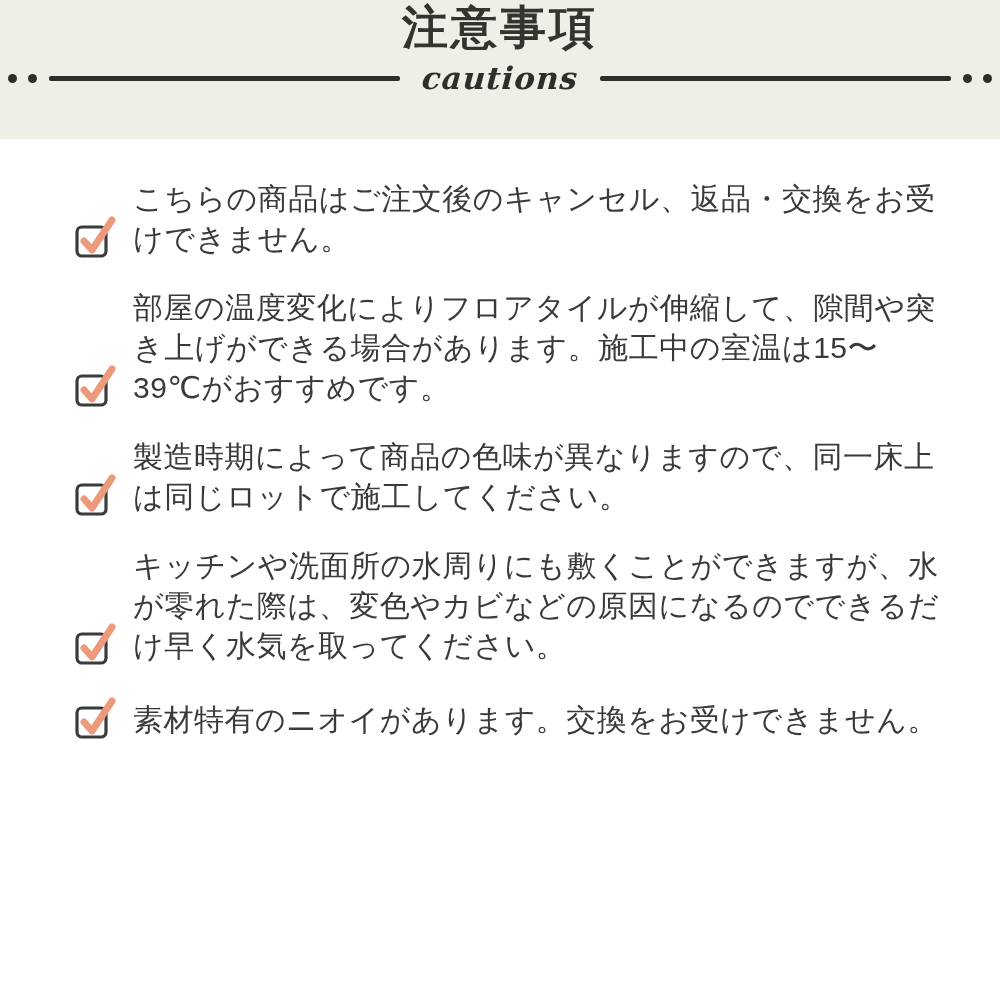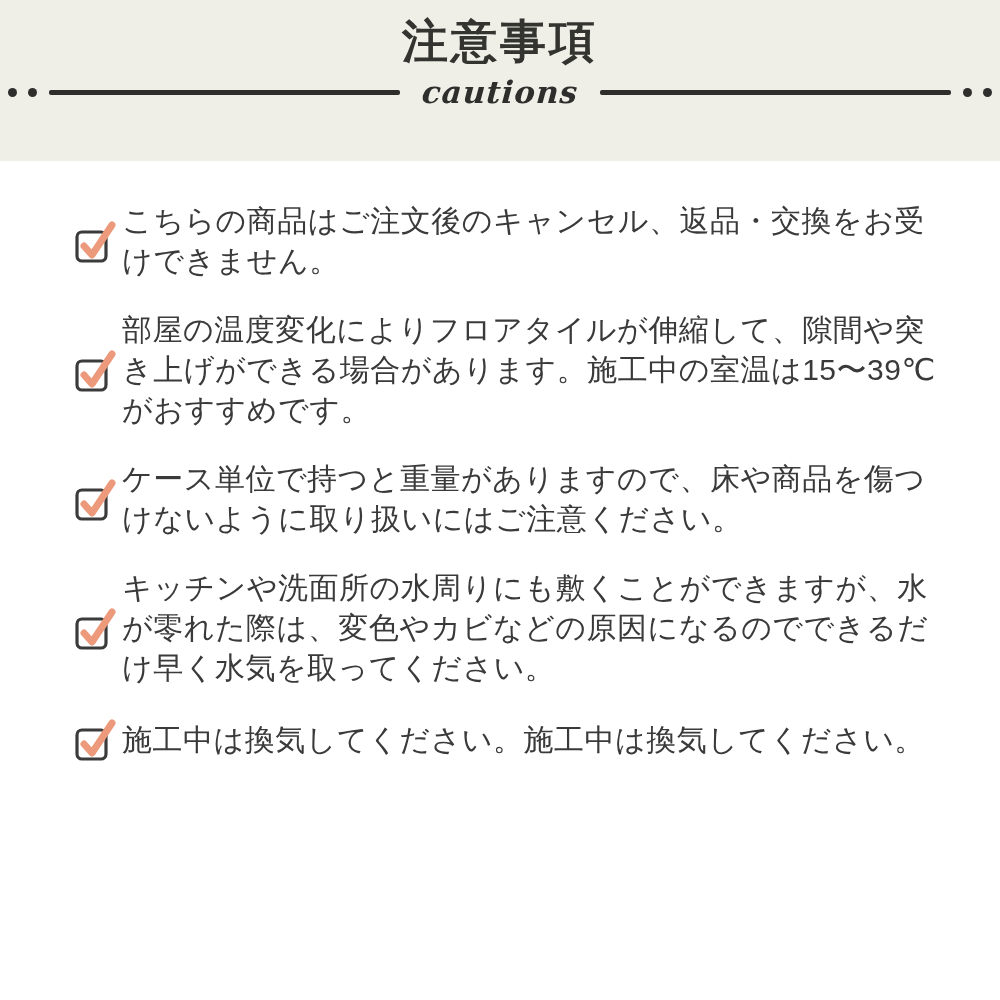--- a/index.html
+++ b/index.html
@@ -9,22 +9,21 @@
     height: 1000px;
     background: #FFFFFF;
     font-family: "Liberation Sans", "DejaVu Sans", sans-serif;
     color: #3A3A3A;
     overflow: hidden;
   }
 
   
   .header {
     background: #EFEFE8;
-    height: 161px;
-    padding-top: 14px;
+    height: 139px;
   }
   .page-title {
     margin: 0;
     text-align: center;
     font-size: 46px;
     line-height: 1.2;
     font-weight: 700;
     color: #333330;
     letter-spacing: 3px;
   }
@@ -64,22 +63,22 @@
     padding: 0 8px;
     transform: skewX(-4deg);
   }
 
   
   .items {
     padding: 40px 56px 0 74px;
   }
   .item {
     display: flex;
-    align-items: center;
-    gap: 6px;
+    align-items: flex-end;
+    gap: 17px;
     margin-bottom: 29px;
   }
   .check {
     flex: 0 0 auto;
     width: 42px;
     height: 45px;
     display: block;
   }
   .check svg { display: block; width: 42px; height: 45px; }
   .item-text {
@@ -129,45 +128,45 @@
     <div class="item">
       <span class="check">
         <svg viewBox="0 0 42 45" fill="none" xmlns="http://www.w3.org/2000/svg">
           <rect x="3" y="13" width="29" height="29" rx="5" stroke="#3B3B3B" stroke-width="3.2" fill="#FFFFFF"></rect>
           <polyline points="10,27 18,36 38,6" stroke="#EC9A7B" stroke-width="7" stroke-linecap="round" stroke-linejoin="round" fill="none"></polyline>
         </svg>
       </span>
       <p class="item-text">部屋の温度変化によりフロアタイルが伸縮して、隙間や突き上げができる場合があります。施工中の室温は15〜39℃がおすすめです。</p>
     </div>
 
-
     <div class="item">
       <span class="check">
         <svg viewBox="0 0 42 45" fill="none" xmlns="http://www.w3.org/2000/svg">
           <rect x="3" y="13" width="29" height="29" rx="5" stroke="#3B3B3B" stroke-width="3.2" fill="#FFFFFF"></rect>
           <polyline points="10,27 18,36 38,6" stroke="#EC9A7B" stroke-width="7" stroke-linecap="round" stroke-linejoin="round" fill="none"></polyline>
         </svg>
       </span>
-      <p class="item-text">ケース単位で持つと重量がありますので、床や商品を傷つけないように取り扱いにはご注意ください。</p>
+      <p class="item-text">製造時期によって商品の色味が異なりますので、同一床上は同じロットで施工してください。</p>
     </div>
+
 
     <div class="item">
       <span class="check">
         <svg viewBox="0 0 42 45" fill="none" xmlns="http://www.w3.org/2000/svg">
           <rect x="3" y="13" width="29" height="29" rx="5" stroke="#3B3B3B" stroke-width="3.2" fill="#FFFFFF"></rect>
           <polyline points="10,27 18,36 38,6" stroke="#EC9A7B" stroke-width="7" stroke-linecap="round" stroke-linejoin="round" fill="none"></polyline>
         </svg>
       </span>
       <p class="item-text">キッチンや洗面所の水周りにも敷くことができますが、水が零れた際は、変色やカビなどの原因になるのでできるだけ早く水気を取ってください。</p>
     </div>
 
     <div class="item">
       <span class="check">
         <svg viewBox="0 0 42 45" fill="none" xmlns="http://www.w3.org/2000/svg">
           <rect x="3" y="13" width="29" height="29" rx="5" stroke="#3B3B3B" stroke-width="3.2" fill="#FFFFFF"></rect>
           <polyline points="10,27 18,36 38,6" stroke="#EC9A7B" stroke-width="7" stroke-linecap="round" stroke-linejoin="round" fill="none"></polyline>
         </svg>
       </span>
-      <p class="item-text">施工中は換気してください。施工中は換気してください。</p>
+      <p class="item-text">素材特有のニオイがあります。交換をお受けできません。</p>
     </div>
 
   </main>
 </div>
 
 </body></html>

